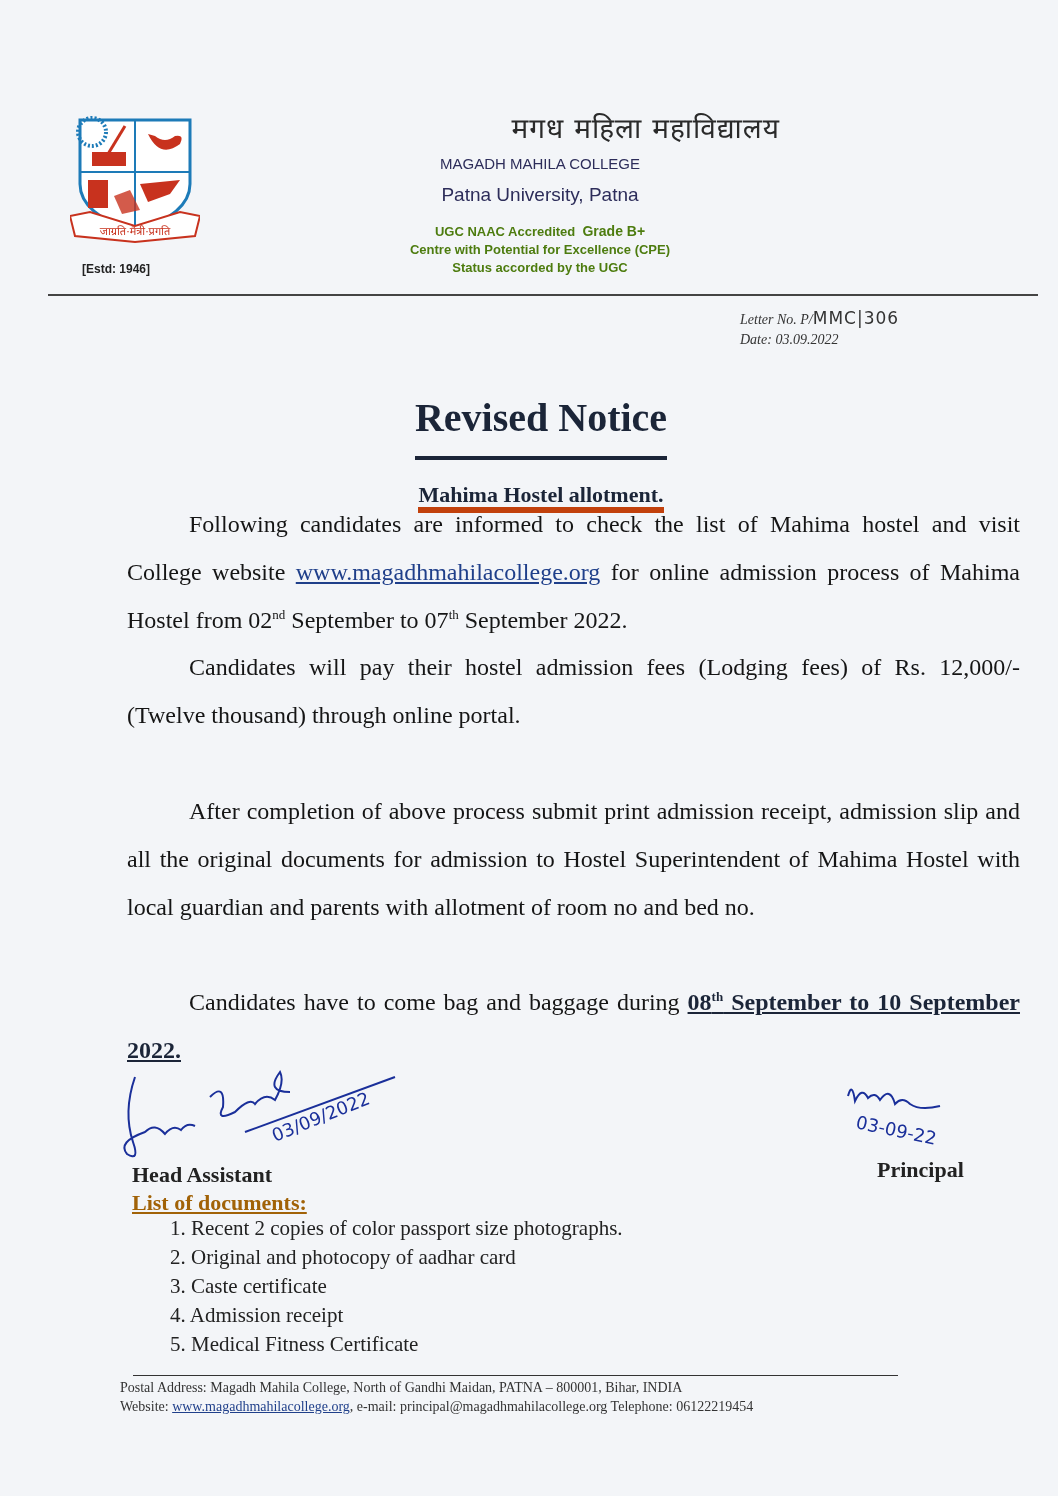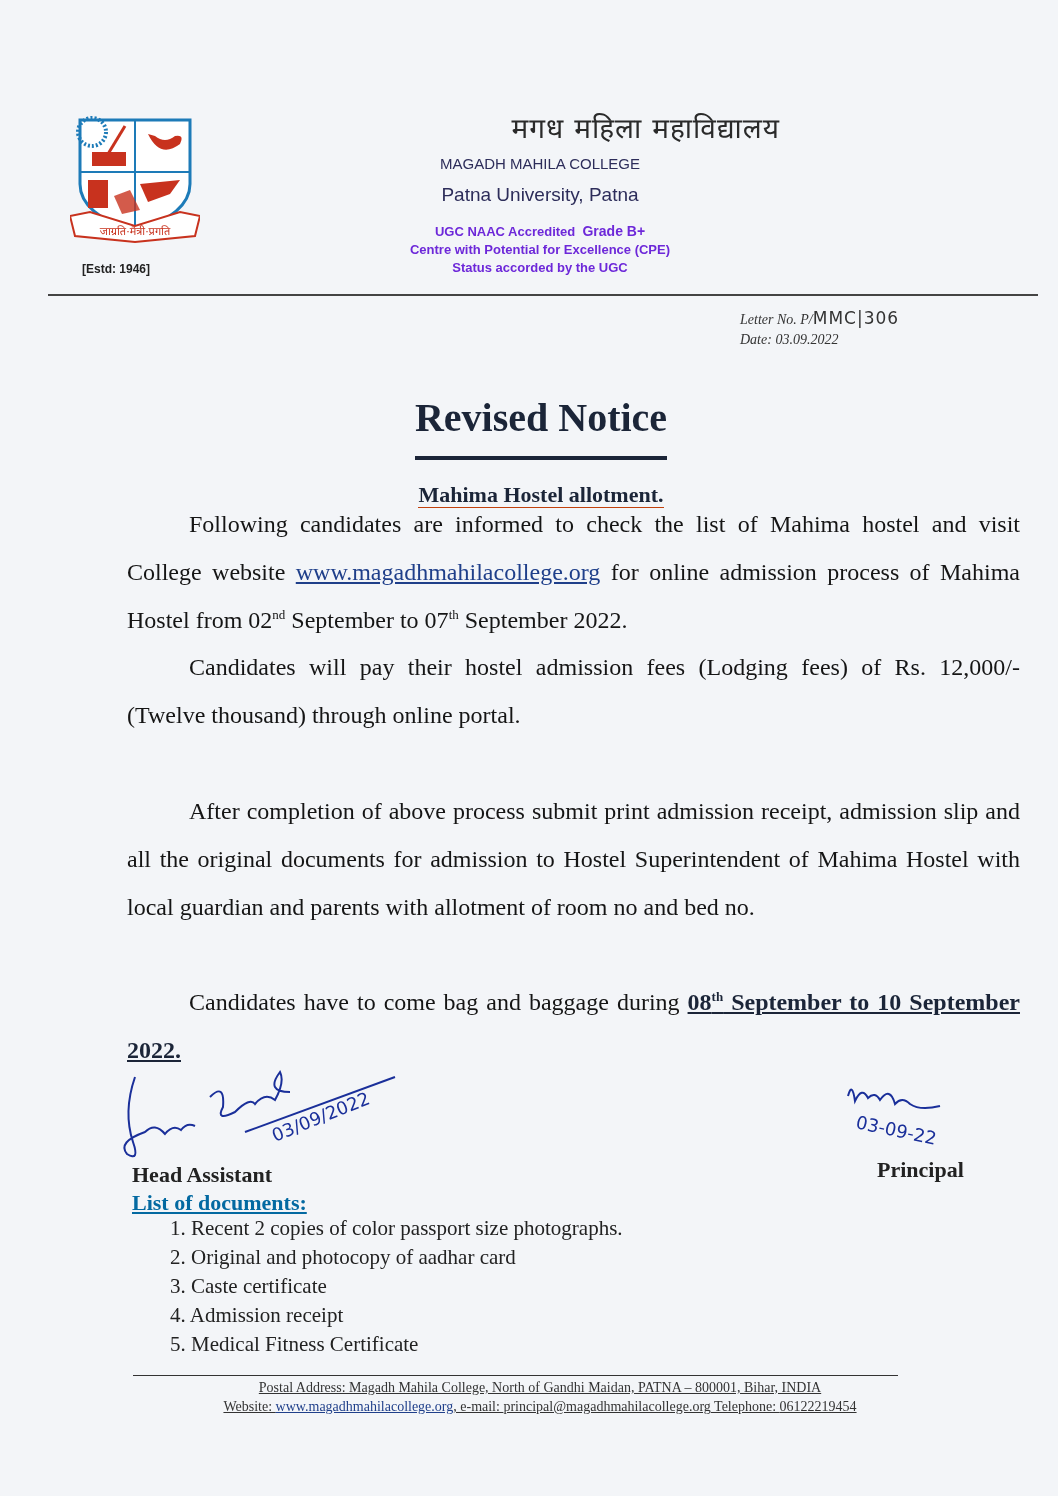--- a/index.html
+++ b/index.html
@@ -11,51 +11,51 @@
       font-family: "Liberation Serif", serif;
       color: #111;
     }
     .abs { position: absolute; }
     
     .logo { left: 70px; top: 114px; width: 130px; height: 132px; }
     .estd { left: 82px; top: 262px; font-family: "Liberation Sans", sans-serif; font-weight: bold; font-size: 12px; color: #222; }
     .hindi { left: 300px; top: 108px; width: 480px; text-align: right; font-family: "DejaVu Sans", sans-serif; font-size: 28px; color: #2a2a2a; letter-spacing: 1px; }
     .college { left: 300px; top: 155px; width: 480px; text-align: center; font-family: "Liberation Sans", sans-serif; font-size: 15px; color: #2d2d5a; }
     .univ { left: 300px; top: 184px; width: 480px; text-align: center; font-family: "Liberation Sans", sans-serif; font-size: 19px; color: #2d2d5a; }
-    .ugc { left: 300px; top: 222px; width: 480px; text-align: center; font-family: "Liberation Sans", sans-serif; font-size: 13px; font-weight: bold; color: #6d28d9; line-height: 18px; }
+    .ugc { left: 300px; top: 222px; width: 480px; text-align: center; font-family: "Liberation Sans", sans-serif; font-size: 13px; font-weight: bold; color: #4d7c0f; line-height: 18px; }
     .ugc .grade { font-size: 14px; }
     .rule-top { left: 48px; top: 294px; width: 990px; height: 2px; background: #444; }
 
     .letterno { left: 740px; top: 308px; font-style: italic; font-size: 14px; color: #333; line-height: 20px; }
     .letterno .hw { font-family: "DejaVu Sans", sans-serif; font-style: normal; font-size: 17px; color: #333; letter-spacing: 1px; }
 
     .title { left: 0; top: 394px; width: 1082px; text-align: center; font-weight: bold; font-size: 40px; color: #1b2538; }
     .title span { border-bottom: 4px solid #1b2538; padding-bottom: 16px; }
     .subtitle { left: 0; top: 482px; width: 1082px; text-align: center; font-weight: bold; font-size: 22px; color: #1b2538; }
-    .subtitle span { border-bottom: 1px solid #c2410c; }
+    .subtitle span { border-bottom: 6px solid #c2410c; }
 
     .para { left: 127px; width: 893px; font-size: 24px; line-height: 48px; text-align: justify; color: #151515; }
     .indent { text-indent: 62px; }
     .p1 { top: 500px; }
     .p2 { top: 643px; }
     .p3 { top: 787px; }
     .p4 { top: 978px; }
     a.link { color: #1f3f8a; text-decoration: underline; }
     sup { font-size: 13px; line-height: 0; }
     .bu { font-weight: bold; text-decoration: underline; color: #1b2538; }
 
     .sig1 { left: 115px; top: 1062px; width: 290px; height: 110px; }
     .sig2 { left: 840px; top: 1076px; width: 170px; height: 80px; }
     .head-asst { left: 132px; top: 1162px; font-weight: bold; font-size: 22px; color: #222; }
     .principal { left: 877px; top: 1157px; font-weight: bold; font-size: 22px; color: #222; }
-    .list-title { left: 132px; top: 1190px; font-weight: bold; font-size: 22px; color: #0369a1; text-decoration: underline; }
+    .list-title { left: 132px; top: 1190px; font-weight: bold; font-size: 22px; color: #a16207; text-decoration: underline; }
     .doc-list { left: 170px; top: 1214px; margin: 0; padding: 0; list-style: none; font-size: 21px; line-height: 29px; color: #222; }
 
     .rule-bottom { left: 133px; top: 1375px; width: 765px; height: 1px; background: #333; }
-    .footer { left: 120px; top: 1378px; width: 840px; text-align: center; font-size: 14px; line-height: 19px; color: #333; text-decoration: underline; }
+    .footer { left: 120px; top: 1378px; width: 840px; font-size: 14px; line-height: 19px; color: #333; }
     .footer a { color: #1f3f8a; text-decoration: underline; }
   </style>
 </head>
 <body>
 
 <div class="abs logo">
   <svg width="130" height="132" viewBox="0 0 130 132">
     <path d="M10 6 H120 V70 Q120 100 65 118 Q10 100 10 70 Z" fill="#fff" stroke="#1d7bb8" stroke-width="3"></path>
     <line x1="65" y1="6" x2="65" y2="112" stroke="#1d7bb8" stroke-width="2"></line>
     <line x1="10" y1="58" x2="120" y2="58" stroke="#1d7bb8" stroke-width="2"></line>

